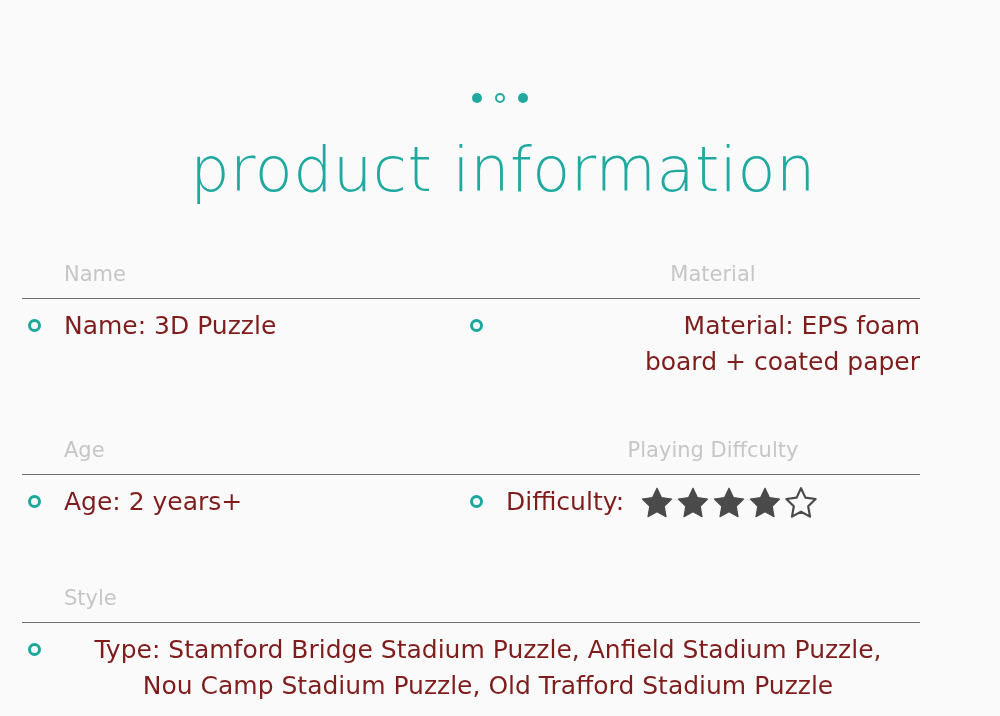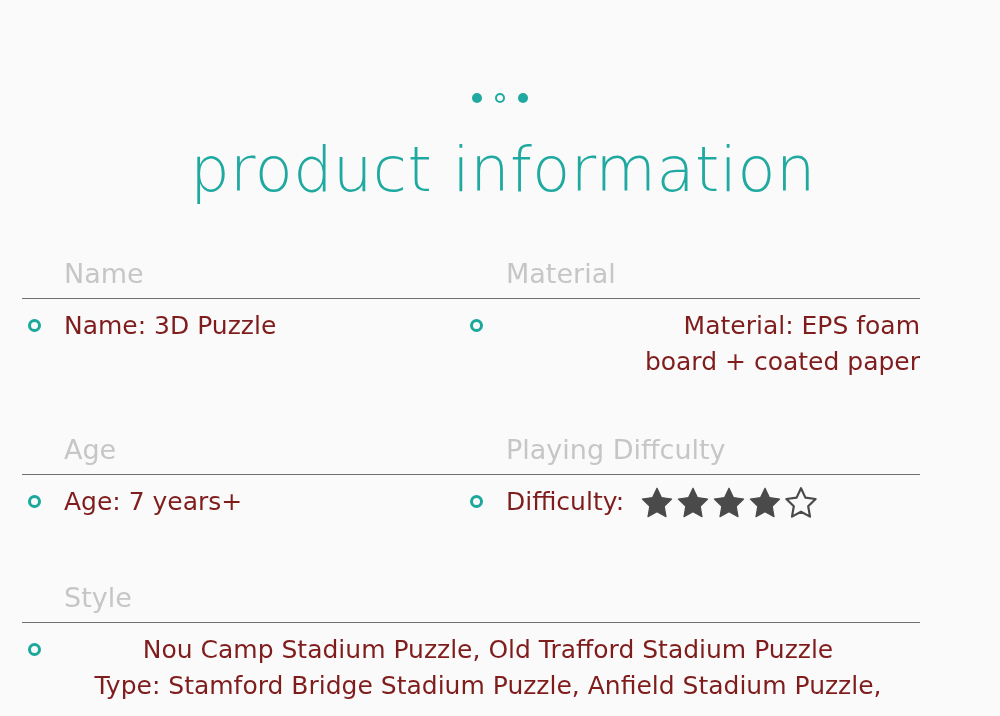--- a/index.html
+++ b/index.html
@@ -66,30 +66,30 @@
   .spec-row {
     position: relative;
   }
 
   .labels {
     display: flex;
     height: 48px;
   }
   .label-cell {
     box-sizing: border-box;
-    font-size: 27px;
+    font-size: 21px;
     font-weight: 400;
     color: #c6c6c6;
     font-family: "DejaVu Sans", sans-serif;
     line-height: 48px;
     white-space: nowrap;
     overflow: hidden;
   }
   .label-cell.col-left  { width: 442px; padding-left: 42px; }
-  .label-cell.col-right { width: 456px; padding-left: 42px; }
+  .label-cell.col-right { width: 456px; padding-left: 42px; text-align: center; }
   .label-cell.col-full  { width: 898px; padding-left: 42px; }
 
   .divider {
     height: 1px;
     background: #6f6f6f;
     width: 898px;
   }
 
   .values {
     display: flex;
@@ -176,21 +176,21 @@
 
   <div class="spec-row">
     <div class="labels">
       <div class="label-cell col-left">Age</div>
       <div class="label-cell col-right">Playing Diffculty</div>
     </div>
     <div class="divider"></div>
     <div class="values">
       <div class="value-cell col-left">
         <span class="bullet"></span>
-        <span class="value-text">Age: 7 years+</span>
+        <span class="value-text">Age: 2 years+</span>
       </div>
       <div class="value-cell col-right">
         <span class="bullet"></span>
         <div class="difficulty-line">
           <span class="value-text">Difficulty:</span>
           <span class="stars" id="rating-stars">
               <svg width="34" height="33" viewBox="0 0 34 33" class="star">
                 <path d="M17 2.2 L21.4 11.6 L31.6 13.0 L24.2 20.3 L26.0 30.6 L17 25.7 L8.0 30.6 L9.8 20.3 L2.4 13.0 L12.6 11.6 Z" stroke-linejoin="round" fill="#4a4a4a" stroke="#4a4a4a" stroke-width="1.2"></path>
               </svg>
               <svg width="34" height="33" viewBox="0 0 34 33" class="star">
@@ -214,19 +214,19 @@
   <div class="row-gap-lg"></div>
 
   <div class="spec-row">
     <div class="labels">
       <div class="label-cell col-full">Style</div>
     </div>
     <div class="divider"></div>
     <div class="values">
       <div class="value-cell col-full">
         <span class="bullet"></span>
+        <div>Type: Stamford Bridge Stadium Puzzle, Anfield Stadium Puzzle,</div>
         <div>Nou Camp Stadium Puzzle, Old Trafford Stadium Puzzle</div>
-        <div>Type: Stamford Bridge Stadium Puzzle, Anfield Stadium Puzzle,</div>
       </div>
     </div>
   </div>
 
 </div>
 
 </body></html>

